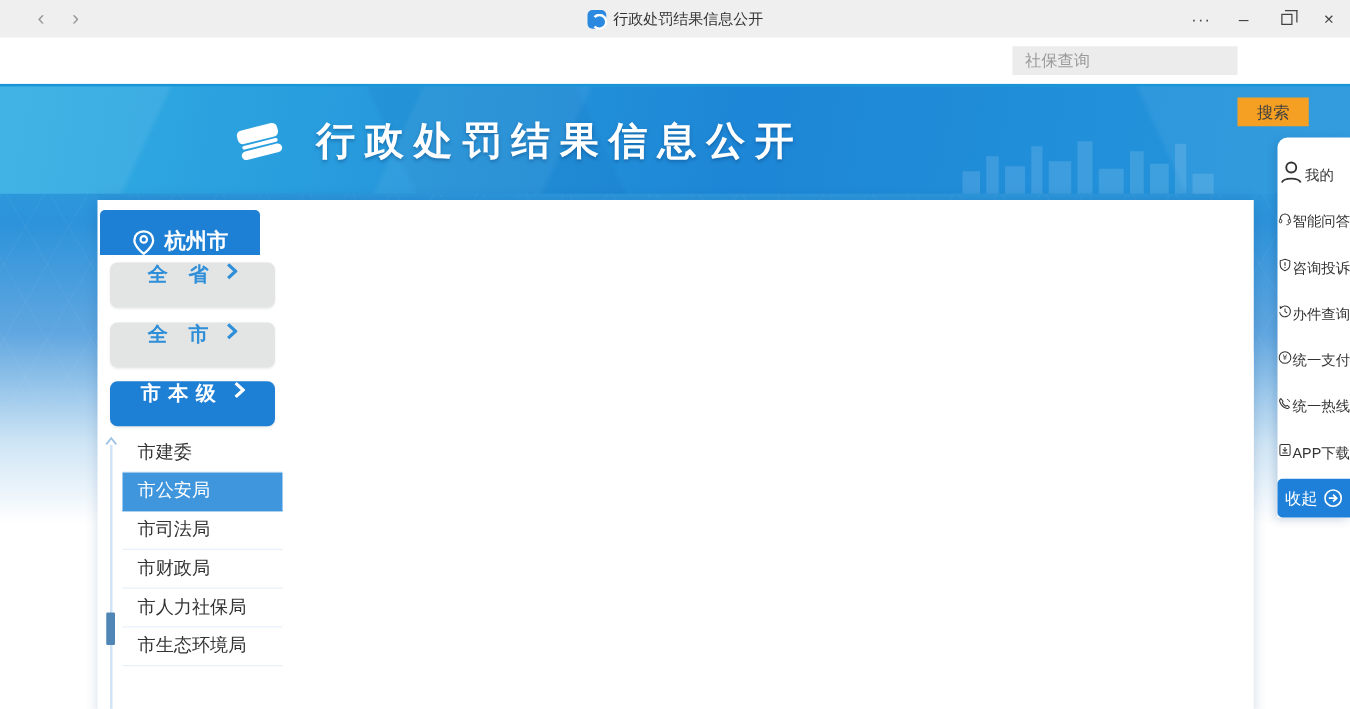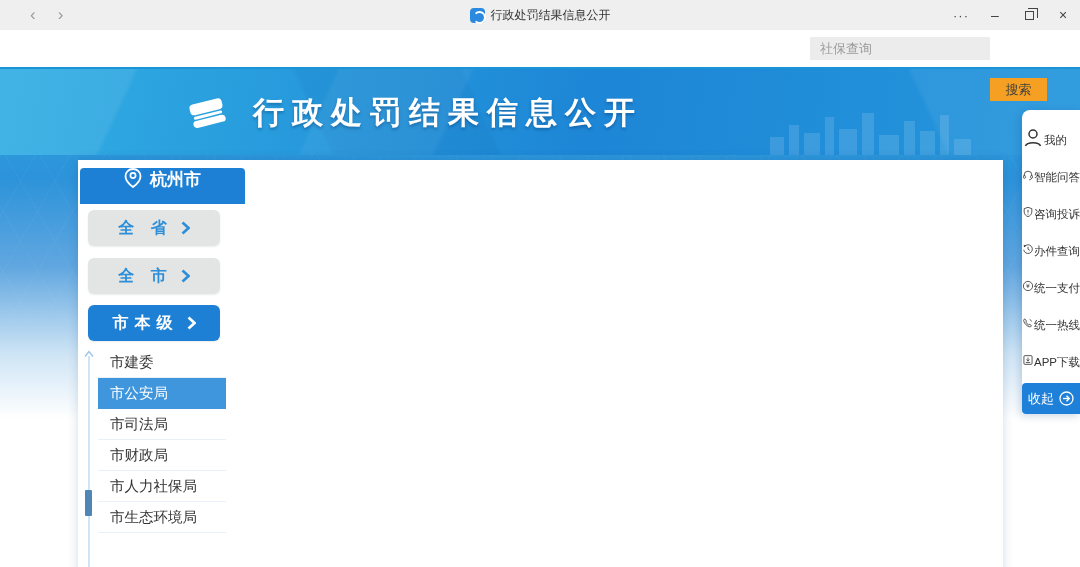--- a/index.html
+++ b/index.html
@@ -54,24 +54,24 @@
   .banner-title { color:#fff; font-size:31px; font-weight:bold; letter-spacing:8px;
     text-shadow:0 2px 3px rgba(0,40,90,.35); white-space:nowrap; }
   .skyline { position:absolute; right:10px; bottom:0; height:46px; width:300px; display:flex; align-items:flex-end; gap:5px; }
   .skyline i { display:block; background:rgba(255,255,255,.13); }
 
   
   .main-panel { position:absolute; left:78px; top:160px; width:925px; height:420px; background:#fff; z-index:2;
     box-shadow:0 0 10px rgba(0,60,120,.18); }
 
   
-  .region-head { position:absolute; left:2px; top:8px; width:165px; height:36px; background:#1e80d5; border-radius:4px 4px 0 0;
-    display:flex; align-items:flex-start; justify-content:center; gap:8px; color:#fff; font-size:17px; font-weight:bold; }
+  .region-head { position:absolute; left:2px; top:8px; width:128px; height:36px; background:#1e80d5; border-radius:4px 4px 0 0;
+    display:flex; align-items:flex-end; justify-content:center; gap:8px; color:#fff; font-size:17px; font-weight:bold; }
   .pill-btn { position:absolute; left:10px; width:132px; height:36px; border-radius:6px; background:#e3e5e5;
-    display:flex; align-items:center; justify-content:center; gap:12px; color:#2e8fd8; font-size:16px; font-weight:bold;
+    display:flex; justify-content:center; gap:12px; color:#2e8fd8; font-size:16px; font-weight:bold;
     letter-spacing:6px; cursor:pointer; box-shadow:0 1px 2px rgba(0,0,0,.08); }
   .pill-btn .chev { letter-spacing:0; margin-left:-4px; display:flex; }
   .pill-btn.primary { background:#1e80d5; color:#fff; }
   .dept-list { position:absolute; left:20px; top:187px; width:128px; }
   .dept { height:31px; line-height:31px; font-size:14.5px; color:#333; padding-left:12px; border-bottom:1px solid #e8f1fa;
     cursor:pointer; white-space:nowrap; overflow:hidden; }
   .dept.selected { background:#4096dc; color:#fff; border-bottom-color:#4096dc; }
   .scroll-track { position:absolute; left:10px; top:196px; width:2px; height:215px; background:#cfe4f7; }
   .scroll-up { position:absolute; left:6px; top:184px; width:10px; height:8px; }
   .scroll-thumb { position:absolute; left:7px; top:330px; width:7px; height:26px; background:#4f86b5; border-radius:1px; cursor:pointer; }

